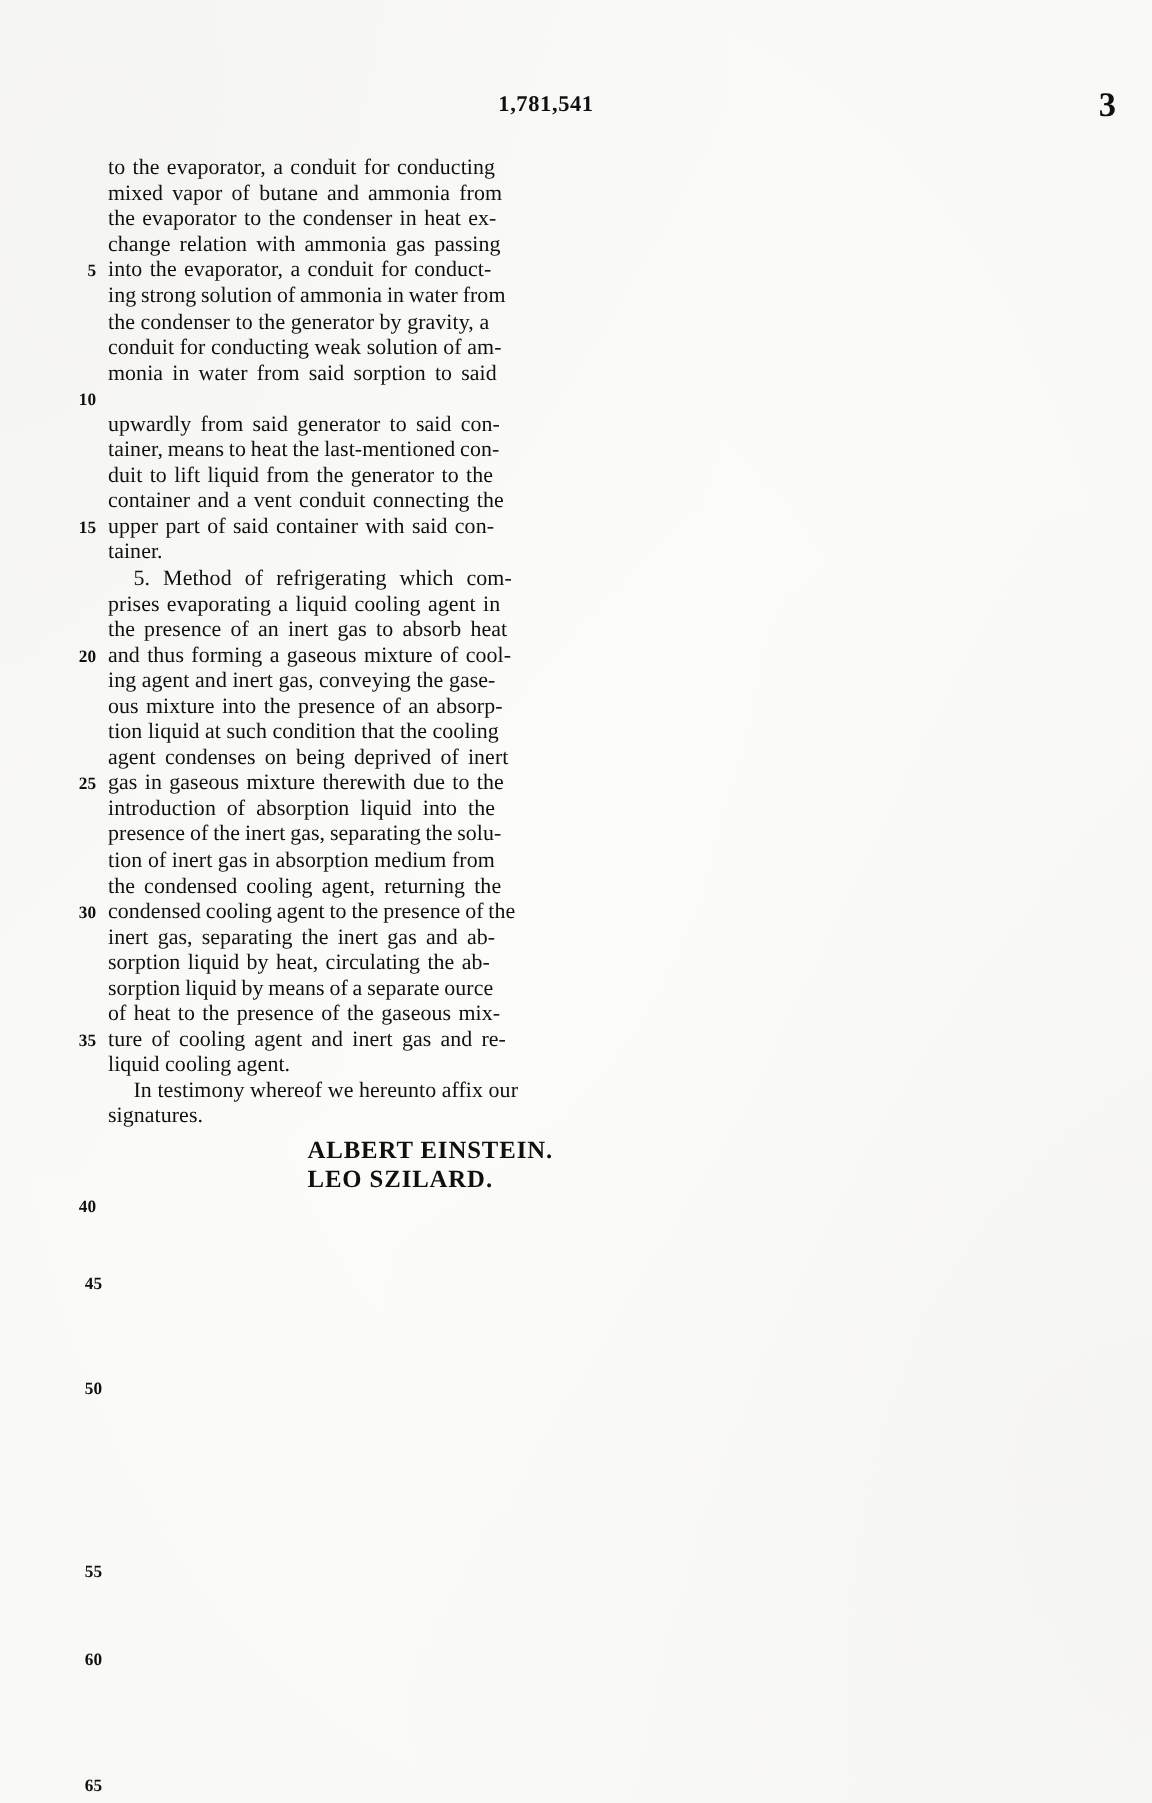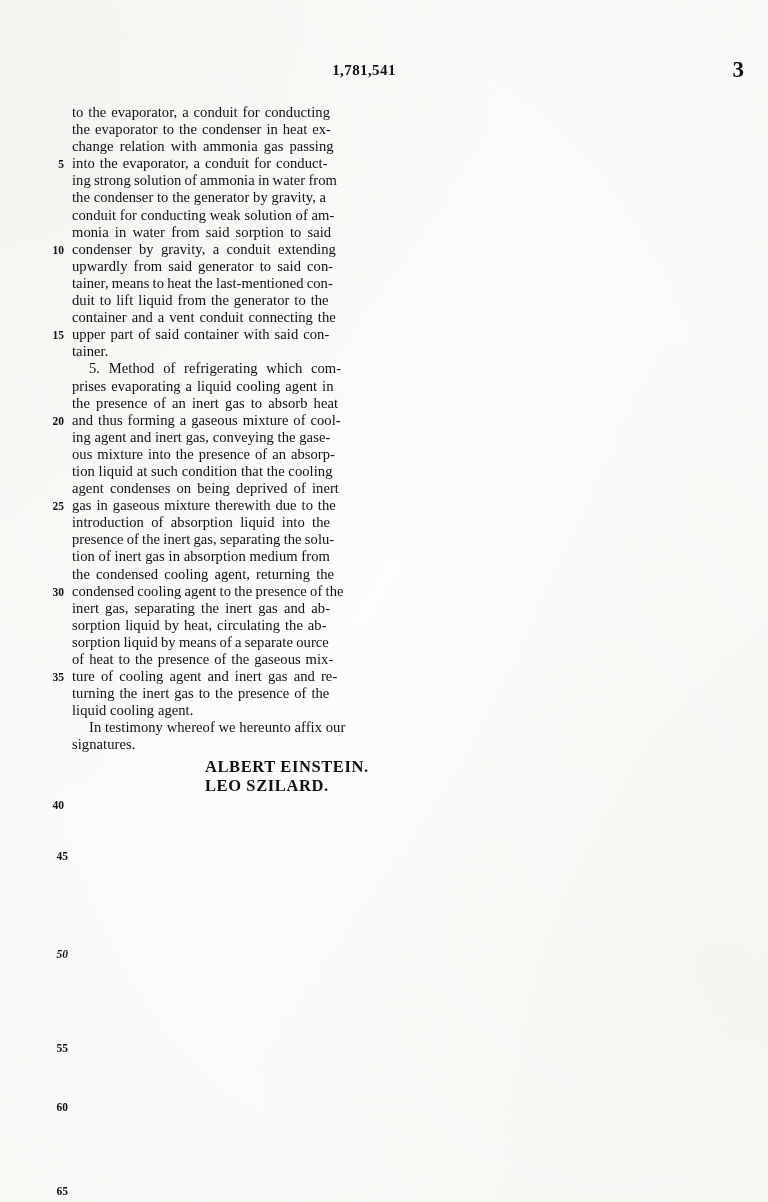--- a/index.html
+++ b/index.html
@@ -143,28 +143,29 @@
 <div class="page">
   <div class="scan-tone"></div>
 
   <div class="running-head">
     <div class="patent-number">1,781,541</div>
     <div class="page-number">3</div>
   </div>
 
   <div class="column" id="column">
       <div class="line j1"><span>to the evaporator, a conduit for conducting</span></div>
+      <div class="line j2"><span>mixed vapor of butane and ammonia from</span></div>
       <div class="line j1"><span>the evaporator to the condenser in heat ex-</span></div>
       <div class="line j2"><span>change relation with ammonia gas passing</span></div>
       <div class="line j1"><span class="lineno">5</span><span>into the evaporator, a conduit for conduct-</span></div>
       <div class="line jn"><span>ing strong solution of ammonia in water from</span></div>
       <div class="line j0"><span>the condenser to the generator by gravity, a</span></div>
       <div class="line j0"><span>conduit for conducting weak solution of am-</span></div>
       <div class="line j2"><span>monia in water from said sorption to said</span></div>
-      <div class="line j3"><span class="lineno">10</span><span>condenser by gravity, a conduit extending</span></div>
+      <div class="line j3"><span class="lineno">10</span></div>
       <div class="line j2"><span>upwardly from said generator to said con-</span></div>
       <div class="line jn"><span>tainer, means to heat the last-mentioned con-</span></div>
       <div class="line j1"><span>duit to lift liquid from the generator to the</span></div>
       <div class="line j1"><span>container and a vent conduit connecting the</span></div>
       <div class="line j1"><span class="lineno">15</span><span>upper part of said container with said con-</span></div>
       <div class="line j0"><span>tainer.</span></div>
       <div class="line j4 indent"><span>5. Method of refrigerating which com-</span></div>
       <div class="line j1"><span>prises evaporating a liquid cooling agent in</span></div>
       <div class="line j2"><span>the presence of an inert gas to absorb heat</span></div>
       <div class="line j1"><span class="lineno">20</span><span>and thus forming a gaseous mixture of cool-</span></div>
@@ -176,29 +177,28 @@
       <div class="line j3"><span>introduction of absorption liquid into the</span></div>
       <div class="line jn"><span>presence of the inert gas, separating the solu-</span></div>
       <div class="line j0"><span>tion of inert gas in absorption medium from</span></div>
       <div class="line j2"><span>the condensed cooling agent, returning the</span></div>
       <div class="line jn"><span class="lineno">30</span><span>condensed cooling agent to the presence of the</span></div>
       <div class="line j2"><span>inert gas, separating the inert gas and ab-</span></div>
       <div class="line j1"><span>sorption liquid by heat, circulating the ab-</span></div>
       <div class="line jn"><span>sorption liquid by means of a separate  ource</span></div>
       <div class="line j1"><span>of heat to the presence of the gaseous mix-</span></div>
       <div class="line j2"><span class="lineno">35</span><span>ture of cooling agent and inert gas and re-</span></div>
-      <div class="line j1"><span>turning the inert gas to the presence of the</span></div>
       <div class="line j0"><span>liquid cooling agent.</span></div>
       <div class="line j0 indent"><span>In testimony whereof we hereunto affix our</span></div>
       <div class="line j0"><span>signatures.</span></div>
       <div class="sig-spacer"></div>
       <div class="sig"><span class="lineno">40</span><span>ALBERT  EINSTEIN.</span></div>
       <div class="sig"><span>LEO SZILARD.</span></div>
     </div>
 
   <div class="margin-numbers" id="marginNumbers">
       <div class="margin-num" style="top: 10px;">45</div>
-      <div class="margin-num" style="top: 108px; font-style: italic;">50</div>
+      <div class="margin-num" style="top: 80px;">50</div>
       <div class="margin-num" style="top: 178px; margin-top: 24px;">55</div>
       <div class="margin-num" style="top: 261px;">60</div>
       <div class="margin-num" style="top: 345px;">65</div>
     </div>
 </div>
 
 </body></html>

